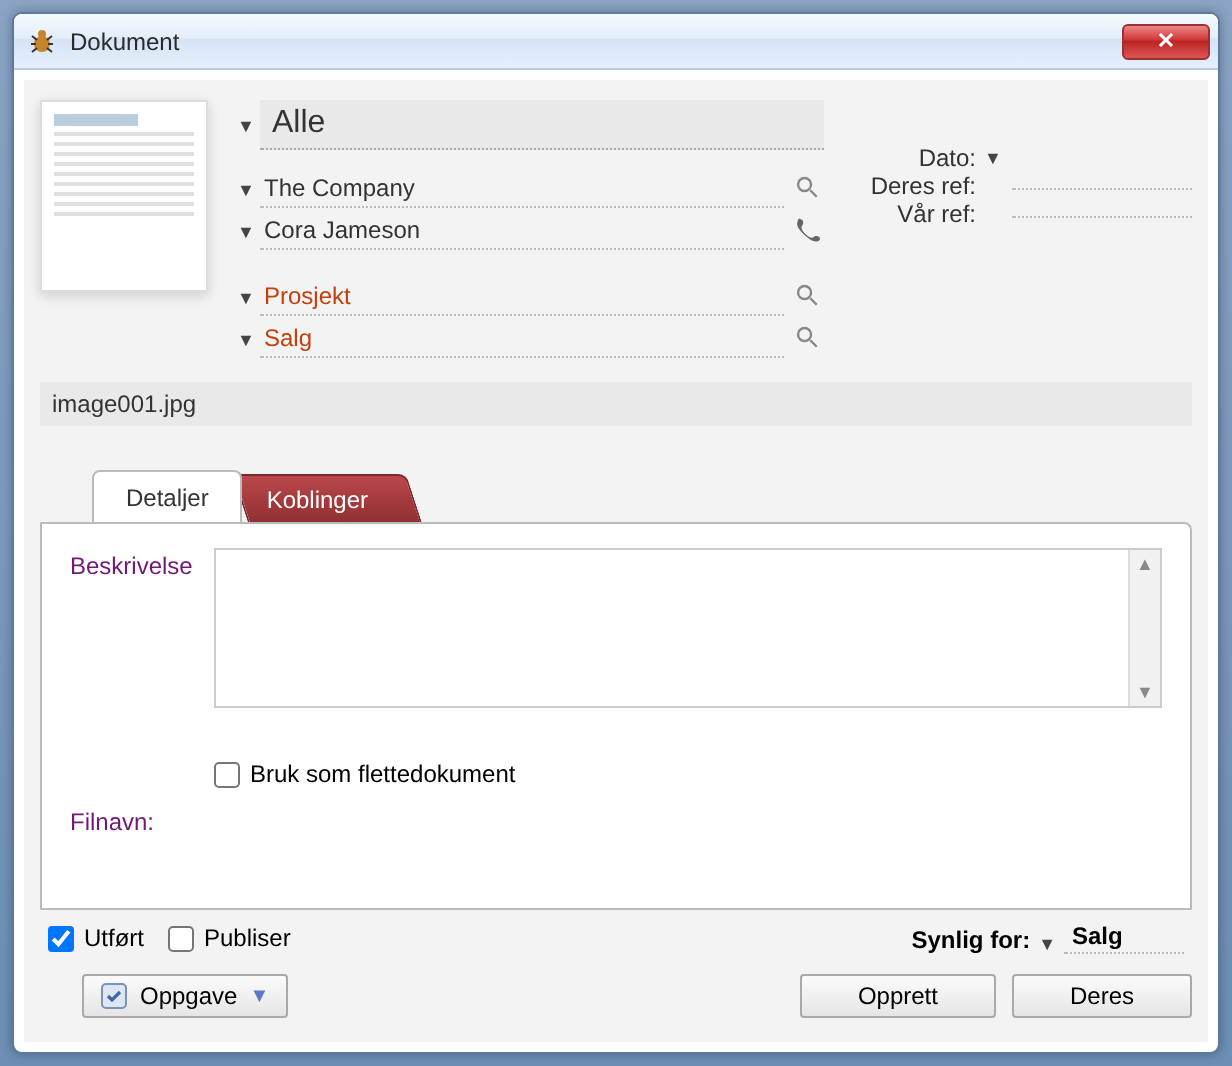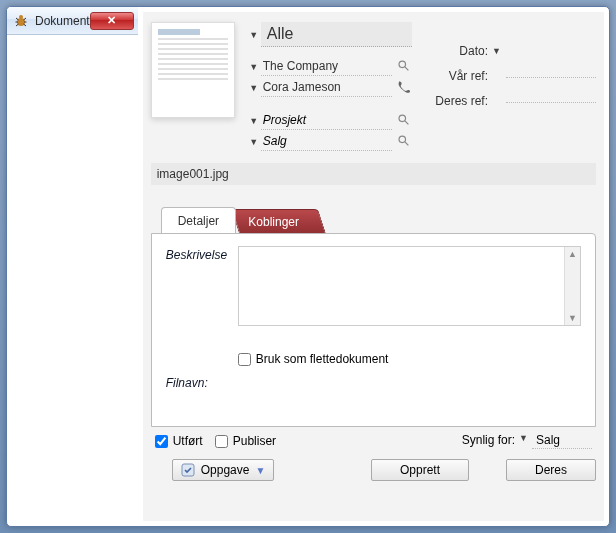--- a/index.html
+++ b/index.html
@@ -5,21 +5,21 @@
   * { box-sizing: border-box; margin: 0; padding: 0; font-family: "Segoe UI", Tahoma, sans-serif; font-size: 12px; }
   html, body { width: 616px; height: 533px; }
   body { background: linear-gradient(#8aa4c5, #6e8eb5); padding: 6px; }
 
   .window {
     width: 604px; height: 521px;
     background: #fff;
     border: 1px solid #5a7aa5;
     border-radius: 5px;
     box-shadow: 0 0 6px rgba(0,0,0,.3);
-    display: flex; flex-direction: row;
+    display: flex; flex-direction: column;
     overflow: hidden;
   }
 
   .titlebar {
     height: 28px;
     background: linear-gradient(#f7fbff, #e3edf9 45%, #d4e3f5 46%, #e6f0fb);
     border-bottom: 1px solid #b8c9de;
     display: flex; align-items: center; padding: 0 4px 0 6px;
   }
   .titlebar .appicon { width: 16px; height: 16px; margin-right: 6px; }
@@ -53,35 +53,35 @@
   .row { display: flex; align-items: center; gap: 2px; }
   .tri { color: #444; font-size: 9px; width: 10px; text-align: center; }
   .typefield {
     flex: 1; background: #e9e9e9; padding: 3px 6px; font-size: 16px; color: #333;
     border-bottom: 1px dotted #aaa;
   }
   .linefield {
     flex: 1; padding: 2px 2px; color: #333;
     border-bottom: 1px dotted #bbb;
   }
-  .placeholder { color: #000000; font-style: italic; }
+  .placeholder { color: #c2410c; }
   .iconcell { width: 18px; text-align: center; color: #888; }
   .loupe svg, .phone svg { width: 13px; height: 13px; }
 
-  .rightcol { width: 170px; display: flex; flex-direction: column; gap: 11px; padding-top: 22px; }
+  .rightcol { width: 170px; display: flex; flex-direction: column; gap: 0; padding-top: 22px; }
   .rlabel { text-align: right; color: #333; width: 62px; }
   .datefield { border-bottom: 1px dotted #bbb; flex: 1; padding: 1px 2px; }
   .rowr { display: flex; align-items: center; gap: 4px; }
 
   .filetitle {
     margin-top: 12px; background: #e9e9e9; padding: 4px 6px; font-size: 12px; color: #333;
   }
 
   .tabsarea { position: relative; margin-top: 22px; height: 26px; }
-  .tabstrip { position: absolute; bottom: 0; left: 10px; display: flex; align-items: flex-end; }
+  .tabstrip { position: absolute; bottom: 0; left: 26px; display: flex; align-items: flex-end; }
   .tab {
     height: 24px; padding: 0 16px; display: flex; align-items: center;
     border: 1px solid #bbb; border-bottom: none; margin-right: -1px;
     cursor: pointer;
   }
   .tab.active { background: #fff; color: #333; border-radius: 4px 4px 0 0; position: relative; z-index: 3; height: 26px; }
   .tab.inactive {
     background: linear-gradient(#b9484b, #922f32);
     color: #fff; border-color: #7a2a2c;
     border-radius: 0 4px 0 0;
@@ -89,59 +89,59 @@
     padding: 0 22px 0 12px;
     z-index: 1;
   }
   .tab.inactive span { display: inline-block; transform: skewX(-18deg); }
 
   .tabpane {
     background: #fff; border: 1px solid #bbb; border-radius: 0 4px 0 0;
     padding: 12px 14px 28px 14px; position: relative;
   }
   .formrow { display: flex; align-items: flex-start; gap: 8px; margin-bottom: 8px; }
-  .flabel { width: 64px; color: #0f172a; padding-top: 2px; font-style: italic; }
+  .flabel { width: 64px; color: #701a75; padding-top: 2px; }
   .descbox {
     flex: 1; height: 80px; background: #fff; border: 1px solid #ccc;
     position: relative;
   }
   .descbox .sc {
     position: absolute; right: 0; top: 0; bottom: 0; width: 16px;
     background: #f1f1f1; border-left: 1px solid #ddd;
     display: flex; flex-direction: column; justify-content: space-between; align-items: center;
   }
   .descbox .sc span { color: #888; font-size: 9px; margin: 2px 0; }
   .chk { display: flex; align-items: center; gap: 5px; }
   .chk input { width: 13px; height: 13px; }
 
   .bottombar {
     margin-top: 4px;
     display: flex; align-items: center; gap: 12px;
     padding: 2px 4px;
   }
-  .visfor { margin-left: auto; display: flex; align-items: flex-start; gap: 4px; }
+  .visfor { margin-left: auto; display: flex; align-items: flex-end; gap: 4px; font-weight: bold; }
   .visfor .vf { border-bottom: 1px dotted #bbb; padding: 0 4px 1px 4px; min-width: 60px; }
 
   .footer {
     margin-top: 8px;
     display: flex; align-items: center; gap: 8px;
   }
   .taskbtn {
     display: flex; align-items: center; gap: 6px;
     background: linear-gradient(#fbfbfb, #e5e5e5);
     border: 1px solid #a9a9a9; border-radius: 2px;
     padding: 3px 8px; cursor: pointer; margin-left: 21px;
   }
   .taskbtn .caret { color: #5a78cc; font-size: 10px; }
   .rightbtns { margin-left: auto; display: flex; gap: 8px; }
   .btn {
     min-width: 68px; padding: 3px 28px;
     background: linear-gradient(#fbfbfb, #e5e5e5);
     border: 1px solid #a9a9a9; border-radius: 2px;
-    text-align: left; cursor: pointer; margin-left: 29px;
+    text-align: left; cursor: pointer;
   }
 
   .bugicon { width: 16px; height: 16px; }
 </style>
 </head>
 <body>
 
 <div class="window">
 
   <div class="titlebar">
@@ -224,26 +224,26 @@
           </span>
         </div>
       </div>
 
       <div class="rightcol">
         <div class="rowr">
           <span class="rlabel">Dato:</span>
           <span style="font-size:9px;color:#444">▼</span>
         </div>
         <div class="rowr">
-          <span class="rlabel">Vår ref:</span>
+          <span class="rlabel">Deres ref:</span>
           <span style="width:10px"></span>
           <span class="datefield"></span>
         </div>
         <div class="rowr">
-          <span class="rlabel">Deres ref:</span>
+          <span class="rlabel">Vår ref:</span>
           <span style="width:10px"></span>
           <span class="datefield"></span>
         </div>
       </div>
     </div>
 
     <div class="filetitle">image001.jpg</div>
 
     <div class="tabsarea">
       <div class="tabstrip">

